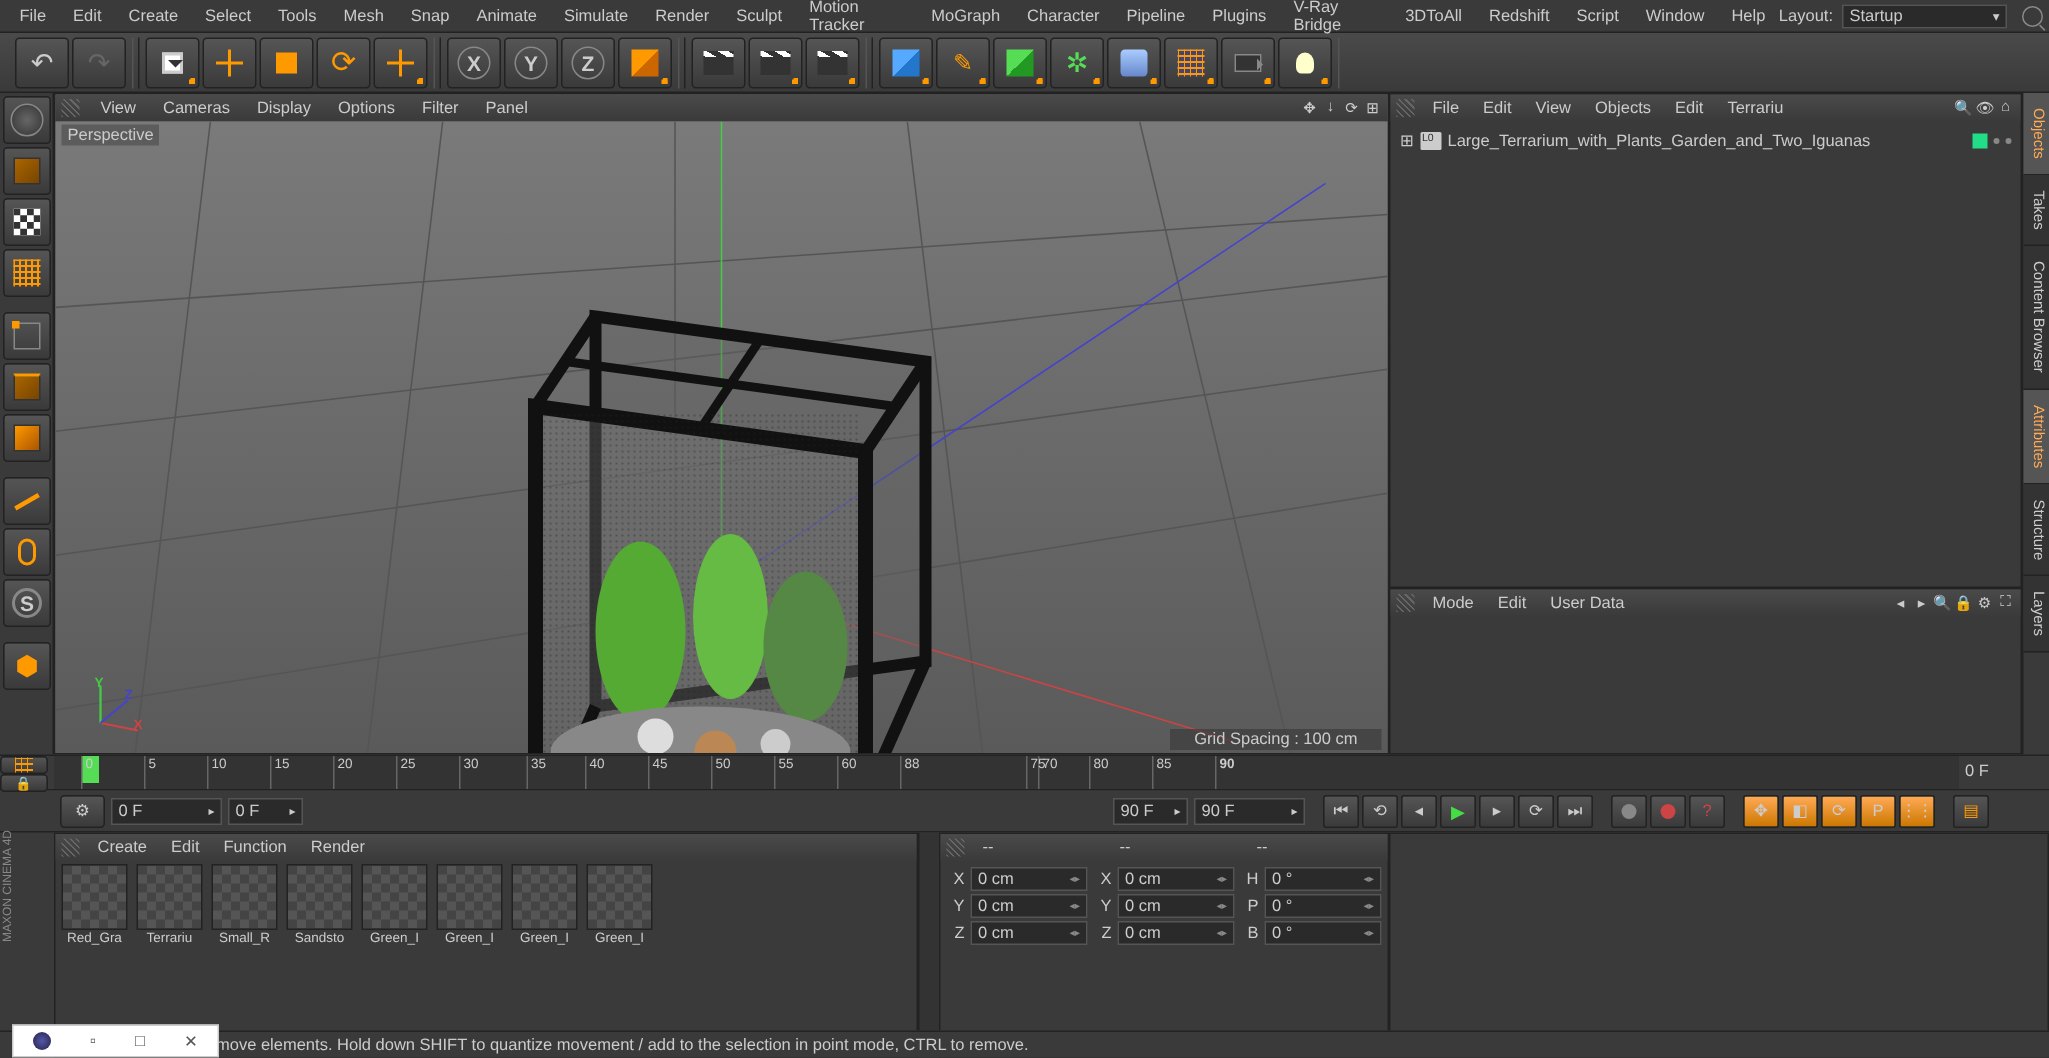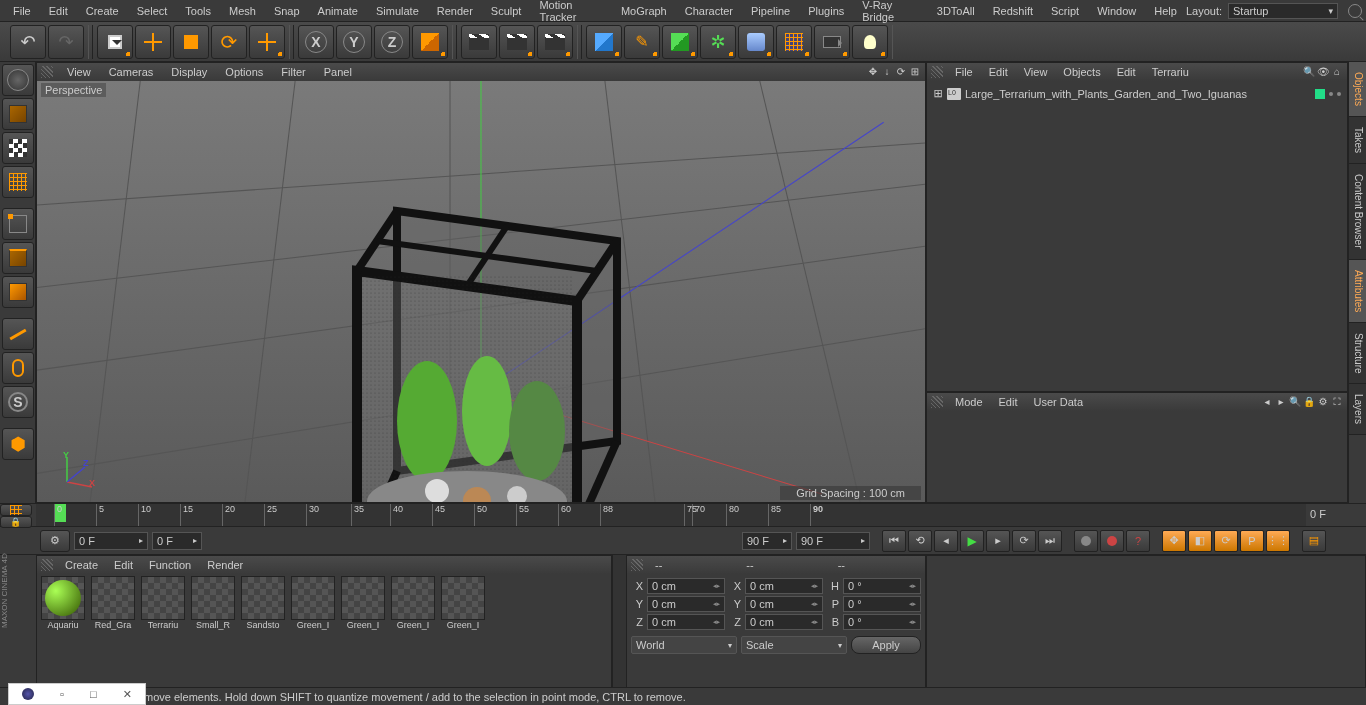--- a/index.html
+++ b/index.html
@@ -525,26 +525,20 @@
     <div class="mat-panel">
       <div class="pnl-menu">
         <span class="handle"></span>
         <span class="mi">Create</span>
         <span class="mi">Edit</span>
         <span class="mi">Function</span>
         <span class="mi">Render</span>
       </div>
       <div class="mat-grid" id="mat-grid">
           <div class="mat-item">
-            <div class="mat-thumb">
-              <div class="mat-ball "></div>
-            </div>
-            <div class="mat-name">Aquariu</div>
-          </div>
-          <div class="mat-item">
             <div class="mat-thumb"></div>
             <div class="mat-name">Red_Gra</div>
           </div>
           <div class="mat-item">
             <div class="mat-thumb"></div>
             <div class="mat-name">Terrariu</div>
           </div>
           <div class="mat-item">
             <div class="mat-thumb"></div>
             <div class="mat-name">Small_R</div>
@@ -613,29 +607,20 @@
           </div>
           <span class="lbl">Z</span>
           <div class="cfld">
             <span>0 cm</span>
           </div>
           <span class="lbl">B</span>
           <div class="cfld">
             <span>0 °</span>
           </div>
         </div>
-      <div class="coord-bot">
-        <div class="cdd">
-            <span>World</span>
-          </div>
-        <div class="cdd">
-            <span>Scale</span>
-          </div>
-        <div class="apply-btn">Apply</div>
-      </div>
     </div>
     <div class="rb-panel"></div>
   </div>
 </div>
 
 <div class="status">
   <span style="margin-left:140px">move elements. Hold down SHIFT to quantize movement / add to the selection in point mode, CTRL to remove.</span>
 </div>
 
 <div class="vlogo">MAXON CINEMA 4D</div>

